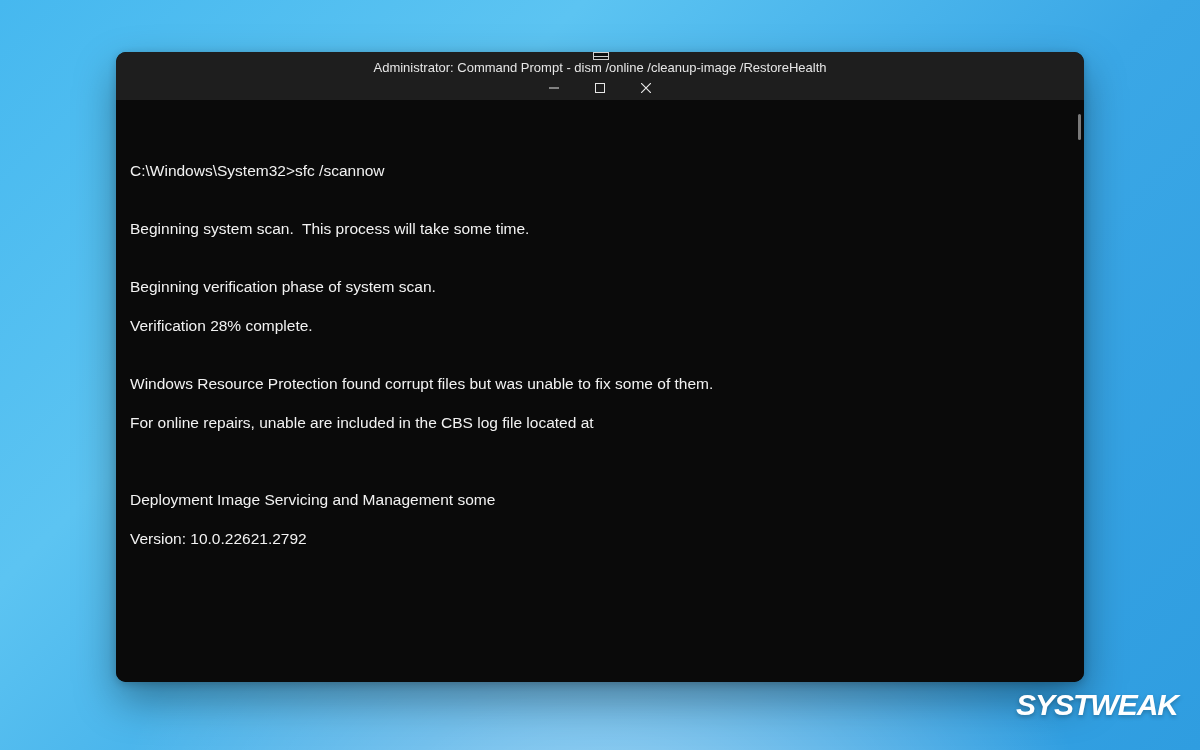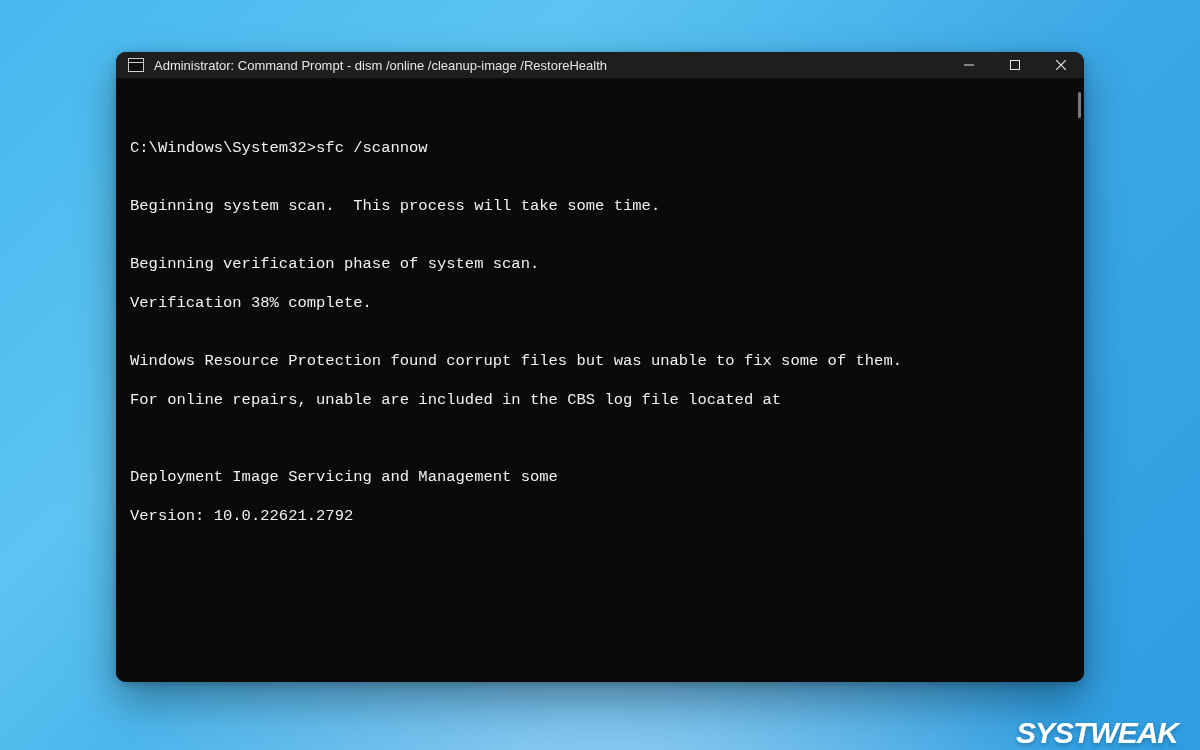--- a/index.html
+++ b/index.html
@@ -25,27 +25,28 @@
     width: 968px;
     height: 630px;
     background: #0a0a0a;
     border-radius: 10px;
     box-shadow: 0 18px 42px rgba(0,0,0,0.35), 0 2px 8px rgba(0,0,0,0.2);
     display: flex;
     flex-direction: column;
     overflow: hidden;
   }
   .titlebar {
-    height: 26px;
+    height: 48px;
     background: #1e1e1e;
     display: flex;
     align-items: center;
     color: #e6e6e6;
     font-size: 13px;
     user-select: none;
+    flex-direction: column;
   }
   .titlebar .app-icon {
     width: 16px;
     height: 14px;
     margin-left: 12px;
     margin-right: 10px;
     background: #0f0f0f;
     border: 1px solid #cfcfcf;
     box-sizing: border-box;
     position: relative;
@@ -73,42 +74,42 @@
     display: flex;
     align-items: center;
     justify-content: center;
     color: #e6e6e6;
   }
   .win-btn svg { display: block; }
   .terminal {
     flex: 1;
     background: #0a0a0a;
     color: #f2f2f2;
-    font-family: Liberation Mono, monospace;
+    font-family: Liberation Sans, sans-serif;
     font-size: 15.5px;
     line-height: 1.25;
     padding: 22px 14px 10px 14px;
     white-space: pre;
     position: relative;
     overflow: hidden;
   }
   .terminal .line { white-space: pre; }
   .scrollbar-thumb {
     position: absolute;
     right: 3px;
     top: 14px;
     width: 3px;
     height: 26px;
     background: #7a7a7a;
     border-radius: 2px;
   }
   .watermark {
     position: absolute;
     right: 22px;
-    bottom: 0;
+    bottom: 28px;
     font-family: Arial, sans-serif;
     font-weight: 900;
     font-style: italic;
     font-size: 30px;
     letter-spacing: -1px;
     color: #ffffff;
     text-shadow: 0 2px 4px rgba(0,0,0,0.25);
   }
 </style>
 </head>
@@ -141,21 +142,21 @@
       </div>
     </div>
 
     <div class="terminal">
       <div class="scrollbar-thumb"></div>
 <div class="line"><span>C:\Windows\System32&gt;</span><span>sfc /scannow</span></div>
 <div class="line"></div>
 <div class="line">Beginning system scan.  This process will take some time.</div>
 <div class="line"></div>
 <div class="line">Beginning verification phase of system scan.</div>
-<div class="line">Verification 38% complete.</div>
+<div class="line">Verification 28% complete.</div>
 <div class="line"></div>
 <div class="line">Windows Resource Protection found corrupt files but was unable to fix some of them.</div>
 <div class="line">For online repairs, unable are included in the CBS log file located at</div>
 <div class="line"></div>
 <div class="line"></div>
 <div class="line">Deployment Image Servicing and Management some</div>
 <div class="line">Version: 10.0.22621.2792</div>
 <div class="line"></div>
 
 <div class="line"></div>

